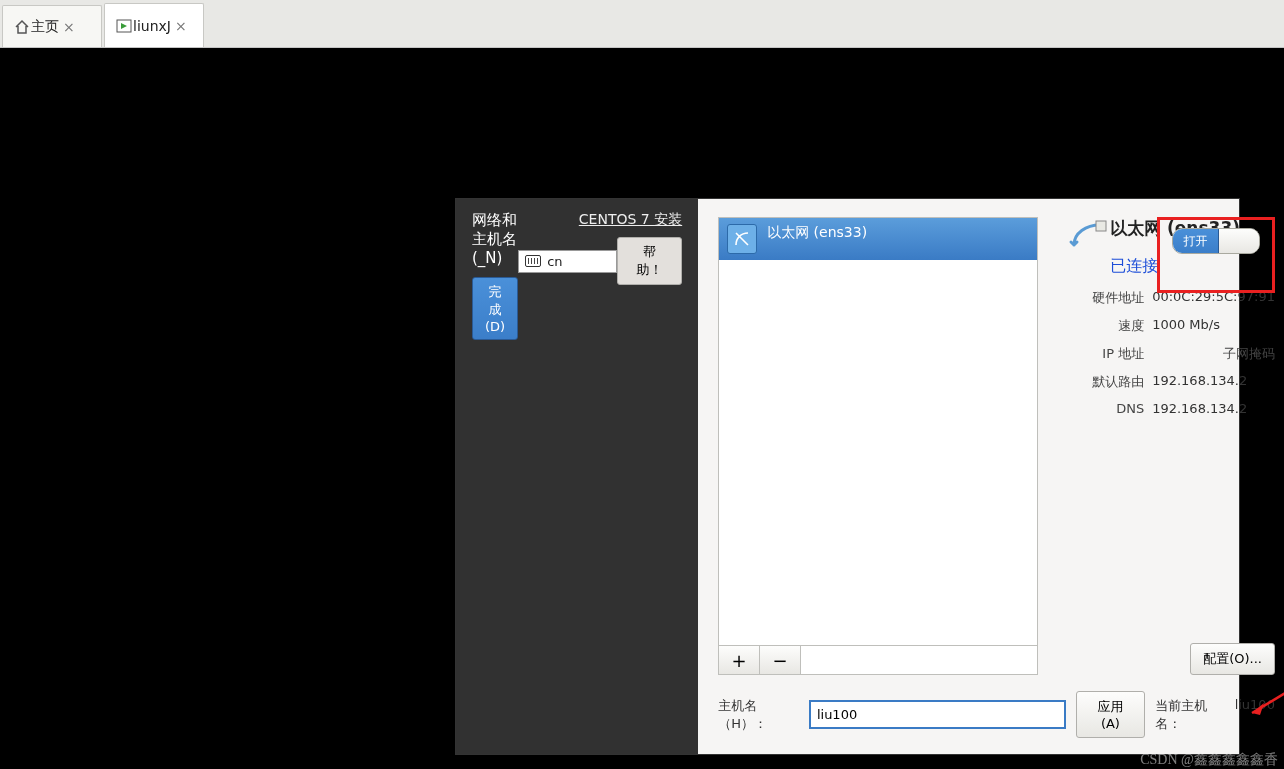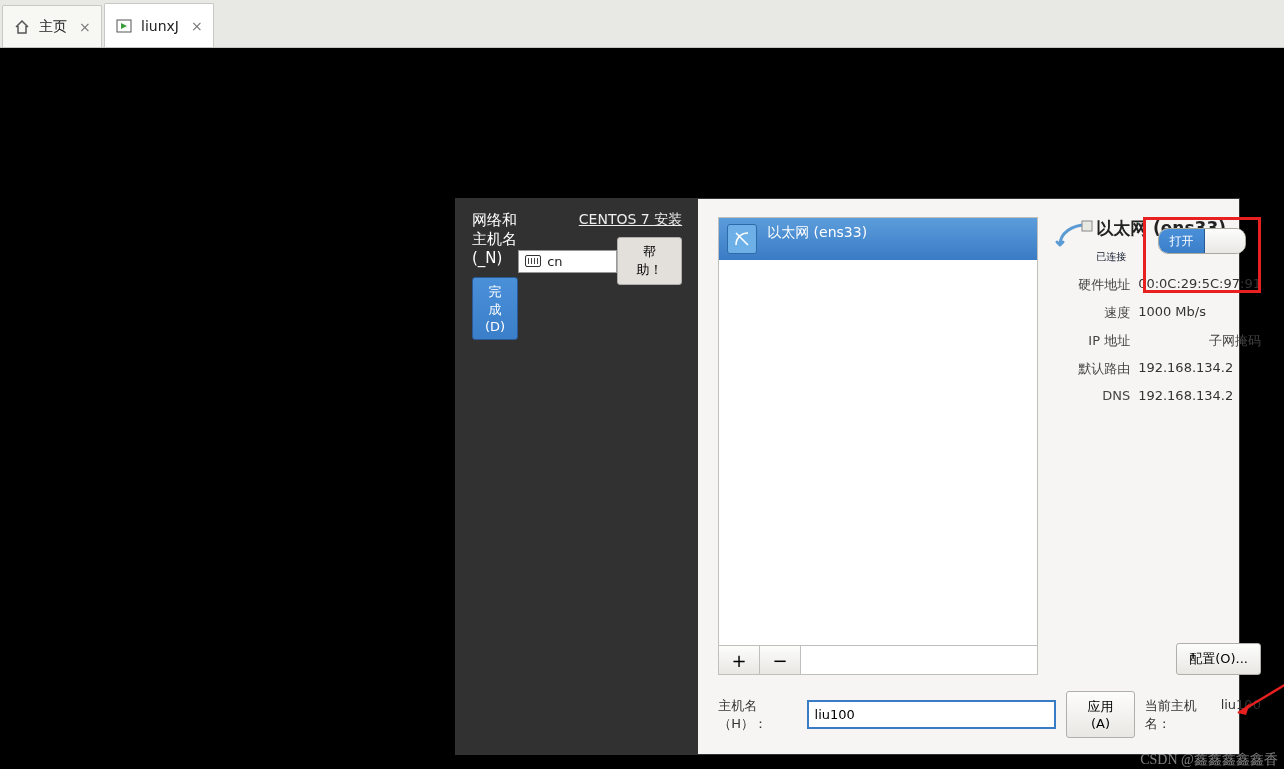--- a/index.html
+++ b/index.html
@@ -1,53 +1,53 @@
 <!DOCTYPE html>
 <html><head>
 <meta charset="utf-8">
 <style>
   * { box-sizing: border-box; margin: 0; padding: 0; font-family: "DejaVu Sans", "Microsoft YaHei", sans-serif; }
   body { width: 1284px; height: 769px; background: #000; overflow: hidden; position: relative; }
 
   
   .browser-tabs { height: 48px; background: #e8e8e5; display: flex; align-items: flex-end; padding: 0 2px; border-bottom: 1px solid #c4c4c4; }
-  .browser-tab { height: 42px; padding: 16px 10px; display: flex; align-items: center; gap: 8px; border: 1px solid #c8c8c4; border-bottom: none; background: #f7f7f4; margin-right: 2px; min-width: 100px; position: relative; border-radius: 2px 2px 0 0; }
+  .browser-tab { height: 42px; padding: 16px 10px; display: flex; align-items: center; gap: 0; border: 1px solid #c8c8c4; border-bottom: none; background: #f7f7f4; margin-right: 2px; min-width: 100px; position: relative; border-radius: 2px 2px 0 0; }
   .browser-tab.active { background: #fff; height: 44px; }
   .tab-icon { width: 18px; height: 18px; display: flex; align-items: center; justify-content: center; }
   .tab-close { color: #777; font-size: 14px; margin-left: 4px; cursor: pointer; }
   .tab-title { font-size: 14px; color: #222; }
 
   
   .dialog { position: absolute; left: 455px; top: 198px; width: 785px; height: 557px; background: #f6f5f4; border: 1px solid #333; display: flex; }
   .dialog-header { background: #313131; color: #fff; padding: 12px 16px; display: flex; justify-content: space-between; align-items: flex-start; }
   .dialog-header-left .title { font-size: 15px; margin-bottom: 10px; }
   .done-btn { background: linear-gradient(#4a90d9,#3b7ec9); border: 1px solid #2a5a95; color: #fff; padding: 5px 12px; border-radius: 3px; font-size: 13px; cursor: pointer; }
   .dialog-header-right { text-align: right; }
   .dialog-header-right .install-title { font-size: 14px; margin-bottom: 8px; display: block; color: #eee; text-decoration: underline; }
   .header-bottom-right { display: flex; align-items: center; }
   .lang-box { background: #fff; border: 1px solid #999; padding: 3px 6px; display: flex; align-items: center; gap: 6px; color: #222; font-size: 13px; width: 108px; }
   .help-btn { background: #e3e0dc; border: 1px solid #b0afab; padding: 5px 14px; border-radius: 3px; font-size: 13px; cursor: pointer; }
 
   .dialog-body { flex: 1; padding: 18px 20px 8px 20px; display: flex; flex-direction: column; }
-  .net-row { display: flex; gap: 14px; flex: 1; min-height: 0; justify-content: flex-end; }
+  .net-row { display: flex; gap: 28px; flex: 1; min-height: 0; justify-content: flex-end; }
 
   .device-list { width: 320px; border: 1px solid #bfbfbb; background: #fff; display: flex; flex-direction: column; }
   .device-item { display: flex; gap: 10px; padding: 6px 8px; background: linear-gradient(#5b9ddb,#3a7bc5); color: #fff; }
   .device-icon { width: 30px; height: 30px; background: #6db0e8; border-radius: 3px; display: flex; align-items: center; justify-content: center; border:1px solid #2c6aa9; }
   .device-text .dev-name { font-size: 14px; }
   .device-text .dev-sub { font-size: 11px; color: #e5f0fa; }
   .device-list-blank { flex: 1; background: #fff; }
   .device-btns { display: flex; border-top: 1px solid #bfbfbb; }
   .device-btn { width: 42px; height: 30px; border: 1px solid #bfbfbb; background: linear-gradient(#fdfdfc,#e8e7e3); font-size: 18px; display:flex; align-items:center; justify-content:center; cursor:pointer; margin: -1px 0 -1px -1px; }
 
   .device-detail { flex: 1; display: flex; flex-direction: column; position: relative; }
   .detail-head { display: flex; align-items: flex-start; }
   .detail-icon { width: 44px; height: 36px; display:flex; align-items:center; justify-content:center; }
   .detail-title { font-size: 17px; font-weight: bold; color: #222; }
-  .detail-status { font-size: 10px; color: #0f172a; margin-top: 10px; }
+  .detail-status { font-size: 16px; color: #1d4ed8; margin-top: 16px; }
   .toggle-box { position: absolute; right: 0; top: 0; }
   .toggle-highlight { border: 3px solid #e92020; padding: 8px 12px 36px 12px; }
   .toggle-switch { width: 88px; height: 26px; border: 1px solid #a9a99f; background: #fff; display: flex; border-radius: 10px; overflow: hidden; cursor: pointer; }
   .toggle-on { flex: 1; background: linear-gradient(#4a90d9,#3b7ec9); color: #fff; font-size: 12px; display:flex; align-items:center; justify-content:center; border-right:1px solid #2a5a95;}
   .toggle-handle { width: 40px; background: linear-gradient(#fdfdfc,#e8e7e3); }
 
   .info-grid { margin-top: 12px; margin-left: 6px; display: grid; grid-template-columns: 72px auto; row-gap: 10px; column-gap: 8px; font-size: 13px; color: #333; }
   .info-grid .lbl { text-align: right; color: #444; }
 
   .config-btn-row { display:flex; justify-content:flex-end; margin-top: auto; }

